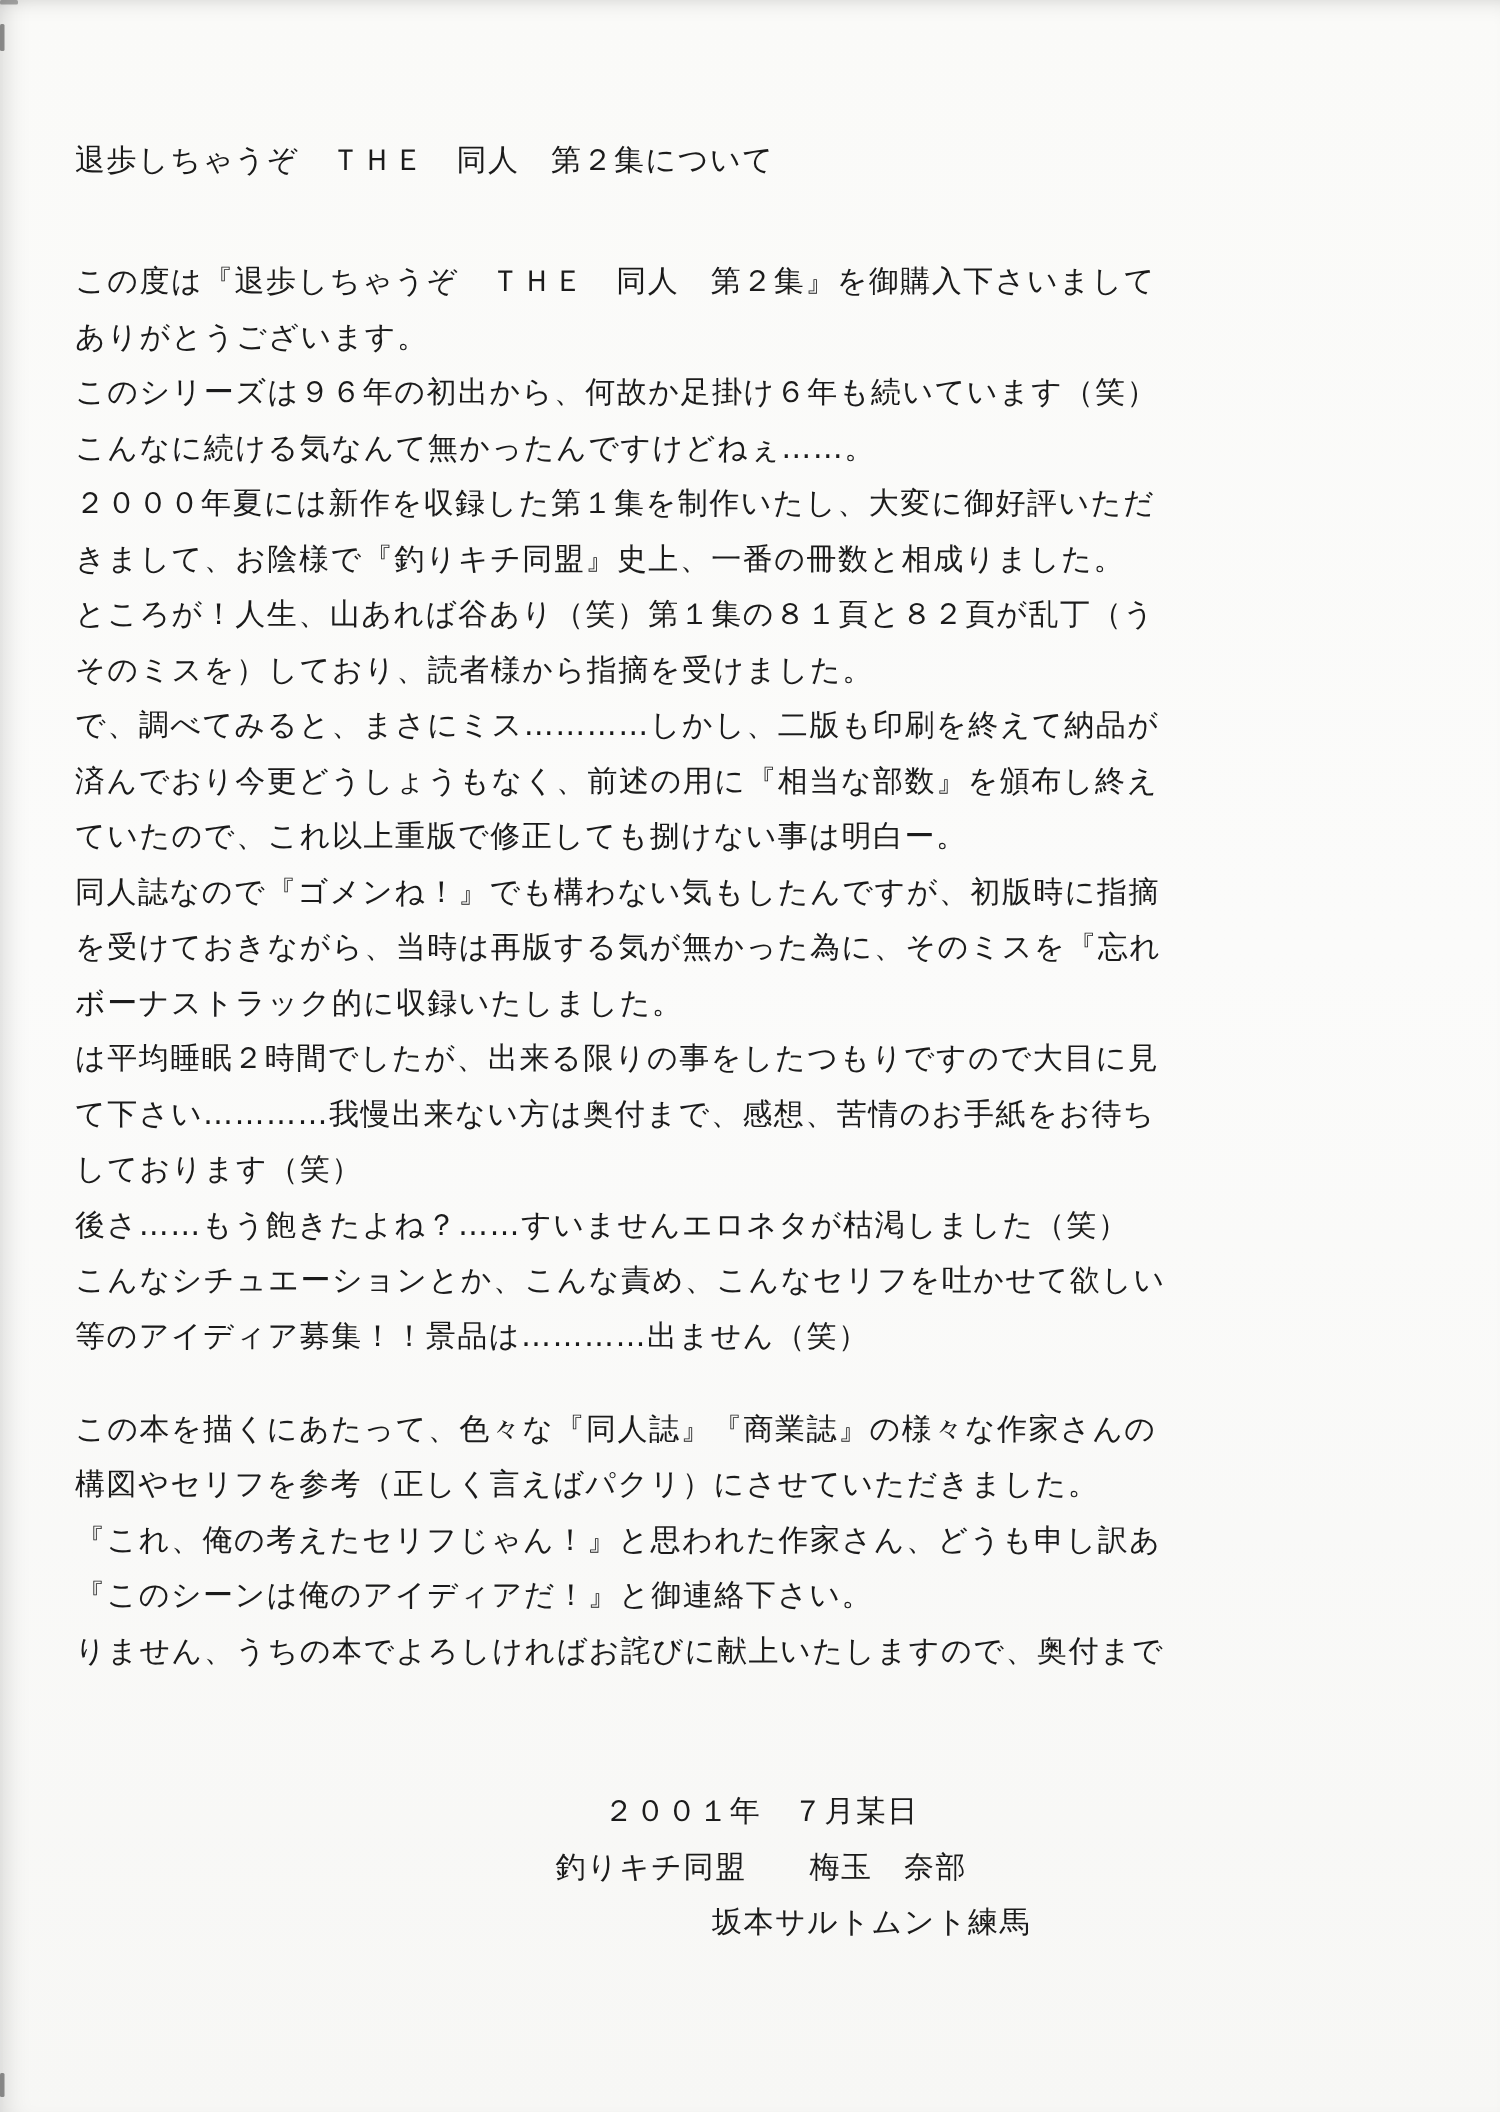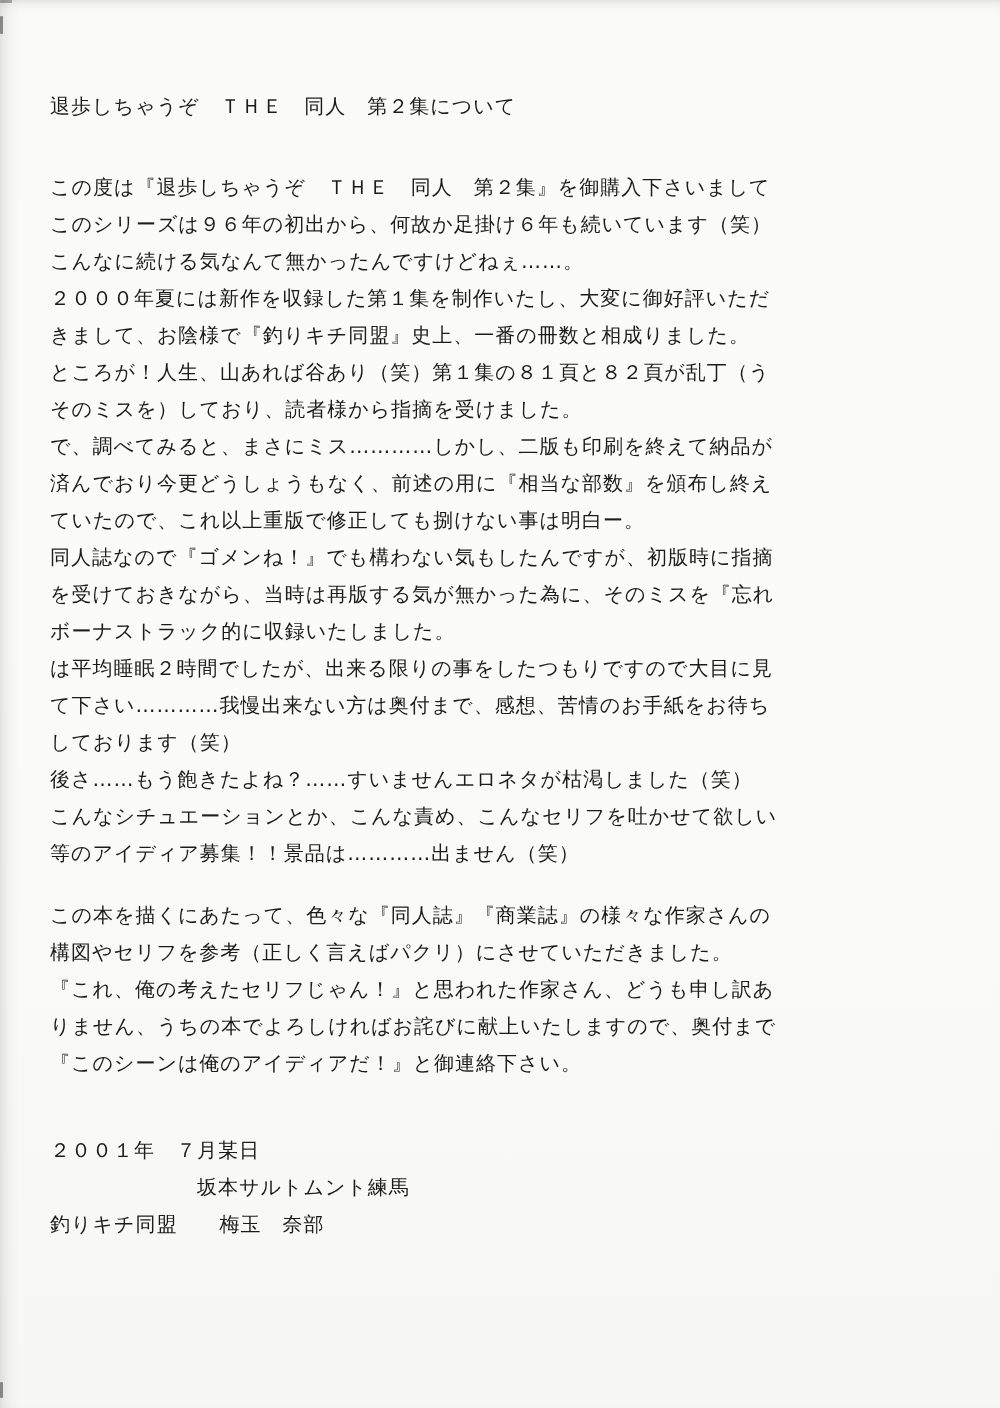--- a/index.html
+++ b/index.html
@@ -23,21 +23,21 @@
   }
   .title, .line {
     font-size: 20px;
     line-height: 37px;
     letter-spacing: 1px;
     font-weight: 500;
     white-space: pre-wrap;
   }
   .title { margin-bottom: 44px; }
   .para-credits { margin-top: 25px; }
-  .colophon { margin-top: 50px; }
+  .colophon { margin-top: 70px; text-align: center; }
   .edge-mark {
     position: absolute;
     background: #4a4a4a;
     opacity: 0.6;
     border-radius: 1px;
   }
   .edge-mark.m1 { left: 0; top: 16px;  width: 3px;  height: 18px; }
   .edge-mark.m2 { left: 0; top: 1382px; width: 3px; height: 16px; }
   .edge-mark.m3 { left: 0; top: 0;     width: 12px; height: 3px; opacity: 0.45; }
 </style>
@@ -47,20 +47,21 @@
 <div class="page">
   <div class="edge-mark m1"></div>
   <div class="edge-mark m2"></div>
   <div class="edge-mark m3"></div>
 
   <div class="content">
     <div class="title">退歩しちゃうぞ　ＴＨＥ　同人　第２集について</div>
 
     <div class="para para-body">
         <div class="line">この度は『退歩しちゃうぞ　ＴＨＥ　同人　第２集』を御購入下さいまして</div>
+        <div class="line">ありがとうございます。</div>
         <div class="line">このシリーズは９６年の初出から、何故か足掛け６年も続いています（笑）</div>
         <div class="line">こんなに続ける気なんて無かったんですけどねぇ……。</div>
         <div class="line">２０００年夏には新作を収録した第１集を制作いたし、大変に御好評いただ</div>
         <div class="line">きまして、お陰様で『釣りキチ同盟』史上、一番の冊数と相成りました。</div>
         <div class="line">ところが！人生、山あれば谷あり（笑）第１集の８１頁と８２頁が乱丁（う</div>
         <div class="line">そのミスを）しており、読者様から指摘を受けました。</div>
         <div class="line">で、調べてみると、まさにミス…………しかし、二版も印刷を終えて納品が</div>
         <div class="line">済んでおり今更どうしょうもなく、前述の用に『相当な部数』を頒布し終え</div>
         <div class="line">ていたので、これ以上重版で修正しても捌けない事は明白ー。</div>
         <div class="line">同人誌なので『ゴメンね！』でも構わない気もしたんですが、初版時に指摘</div>
@@ -71,23 +72,23 @@
         <div class="line">しております（笑）</div>
         <div class="line">後さ……もう飽きたよね？……すいませんエロネタが枯渇しました（笑）</div>
         <div class="line">こんなシチュエーションとか、こんな責め、こんなセリフを吐かせて欲しい</div>
         <div class="line">等のアイディア募集！！景品は…………出ません（笑）</div>
       </div>
 
     <div class="para para-credits">
         <div class="line">この本を描くにあたって、色々な『同人誌』『商業誌』の様々な作家さんの</div>
         <div class="line">構図やセリフを参考（正しく言えばパクリ）にさせていただきました。</div>
         <div class="line">『これ、俺の考えたセリフじゃん！』と思われた作家さん、どうも申し訳あ</div>
+        <div class="line">『このシーンは俺のアイディアだ！』と御連絡下さい。</div>
         <div class="line">りません、うちの本でよろしければお詫びに献上いたしますので、奥付まで</div>
-        <div class="line">『このシーンは俺のアイディアだ！』と御連絡下さい。</div>
       </div>
 
     <div class="colophon">
       <div class="line">２００１年　７月某日</div>
+      <div class="line">釣りキチ同盟　　梅玉　奈部</div>
       <div class="line">　　　　　　　坂本サルトムント練馬</div>
-      <div class="line">釣りキチ同盟　　梅玉　奈部</div>
     </div>
   </div>
 </div>
 
 </body></html>

